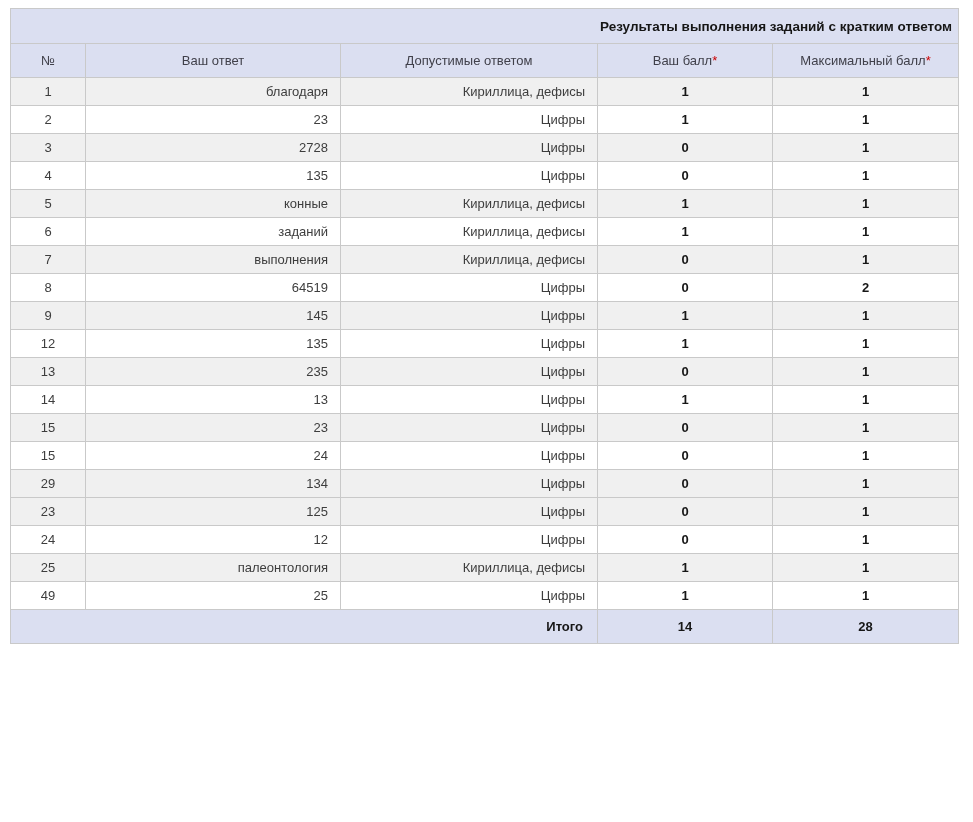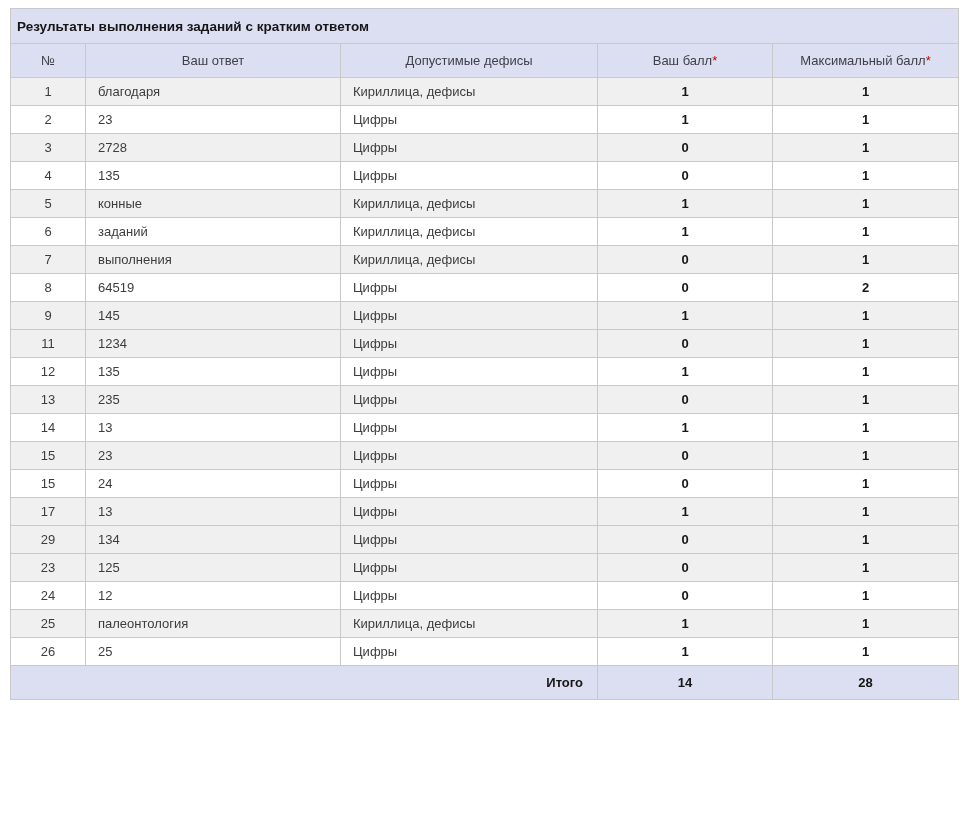--- a/index.html
+++ b/index.html
@@ -30,33 +30,33 @@
     font-size:13px;
     color:var(--text);
     overflow:hidden;
     white-space:nowrap;
   }
   th.title-cell{
     background:var(--accent-bg);
     color:var(--text-strong);
     font-weight:bold;
     font-size:13.5px;
-    text-align:left;
+    text-align:right;
     padding:10px 6px 9px 6px;
   }
   th.col-head{
     background:var(--accent-bg);
     font-weight:normal;
     color:#40404a;
     text-align:center;
     padding:9px 4px;
   }
   .req{color:var(--required);font-weight:normal;}
   td.num{text-align:center;padding:6px 4px;}
-  td.answer,td.allowed{text-align:left;padding:6px 12px;}
+  td.answer,td.allowed{text-align:right;padding:6px 12px;}
   td.score,td.max{
     text-align:center;padding:6px 4px;
     font-weight:bold;color:var(--text-strong);
   }
   tbody tr td{background:var(--row-bg);}
   tbody tr.alt td{background:var(--row-alt-bg);}
   tfoot td{
     background:var(--accent-bg);
     font-weight:bold;color:var(--text-strong);
     padding:9px 6px;
@@ -81,21 +81,21 @@
         <th class="title-cell" colspan="5">Результаты выполнения заданий с кратким ответом</th>
       </tr>
       <tr>
         <th class="col-head">
           <span>№</span>
         </th>
         <th class="col-head">
           <span>Ваш ответ</span>
         </th>
         <th class="col-head">
-          <span>Допустимые дефисы</span>
+          <span>Допустимые ответом</span>
         </th>
         <th class="col-head">
           <span>Ваш балл</span><span class="req">*</span>
         </th>
         <th class="col-head">
           <span>Максимальный балл</span><span class="req">*</span>
         </th>
       </tr>
     </thead>
     <tbody>
@@ -155,27 +155,20 @@
           <td class="score">0</td>
           <td class="max">2</td>
         </tr>
         <tr class="alt">
           <td class="num">9</td>
           <td class="answer">145</td>
           <td class="allowed">Цифры</td>
           <td class="score">1</td>
           <td class="max">1</td>
         </tr>
-        <tr class="alt">
-          <td class="num">11</td>
-          <td class="answer">1234</td>
-          <td class="allowed">Цифры</td>
-          <td class="score">0</td>
-          <td class="max">1</td>
-        </tr>
         <tr>
           <td class="num">12</td>
           <td class="answer">135</td>
           <td class="allowed">Цифры</td>
           <td class="score">1</td>
           <td class="max">1</td>
         </tr>
         <tr class="alt">
           <td class="num">13</td>
           <td class="answer">235</td>
@@ -198,27 +191,20 @@
           <td class="max">1</td>
         </tr>
         <tr>
           <td class="num">15</td>
           <td class="answer">24</td>
           <td class="allowed">Цифры</td>
           <td class="score">0</td>
           <td class="max">1</td>
         </tr>
         <tr class="alt">
-          <td class="num">17</td>
-          <td class="answer">13</td>
-          <td class="allowed">Цифры</td>
-          <td class="score">1</td>
-          <td class="max">1</td>
-        </tr>
-        <tr class="alt">
           <td class="num">29</td>
           <td class="answer">134</td>
           <td class="allowed">Цифры</td>
           <td class="score">0</td>
           <td class="max">1</td>
         </tr>
         <tr class="alt">
           <td class="num">23</td>
           <td class="answer">125</td>
           <td class="allowed">Цифры</td>
@@ -233,21 +219,21 @@
           <td class="max">1</td>
         </tr>
         <tr class="alt">
           <td class="num">25</td>
           <td class="answer">палеонтология</td>
           <td class="allowed">Кириллица, дефисы</td>
           <td class="score">1</td>
           <td class="max">1</td>
         </tr>
         <tr>
-          <td class="num">26</td>
+          <td class="num">49</td>
           <td class="answer">25</td>
           <td class="allowed">Цифры</td>
           <td class="score">1</td>
           <td class="max">1</td>
         </tr>
       </tbody>
     <tfoot>
       <tr>
         <td class="total-label" colspan="3">Итого</td>
         <td class="total-score">14</td>

